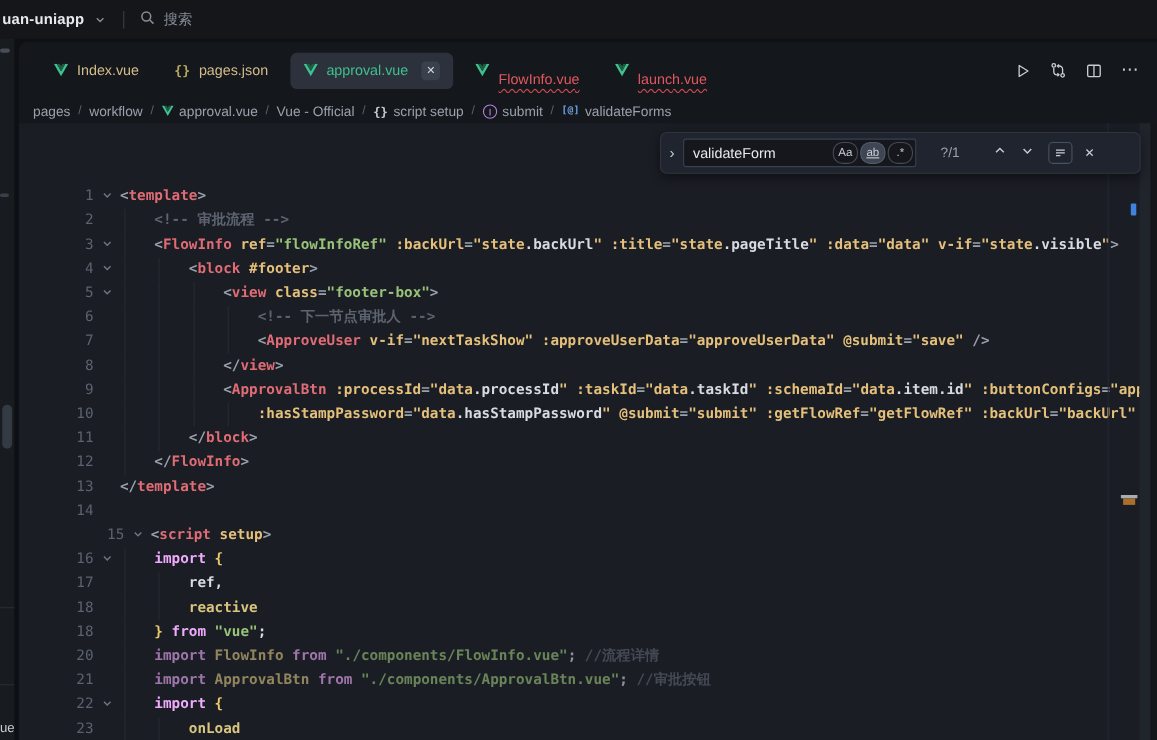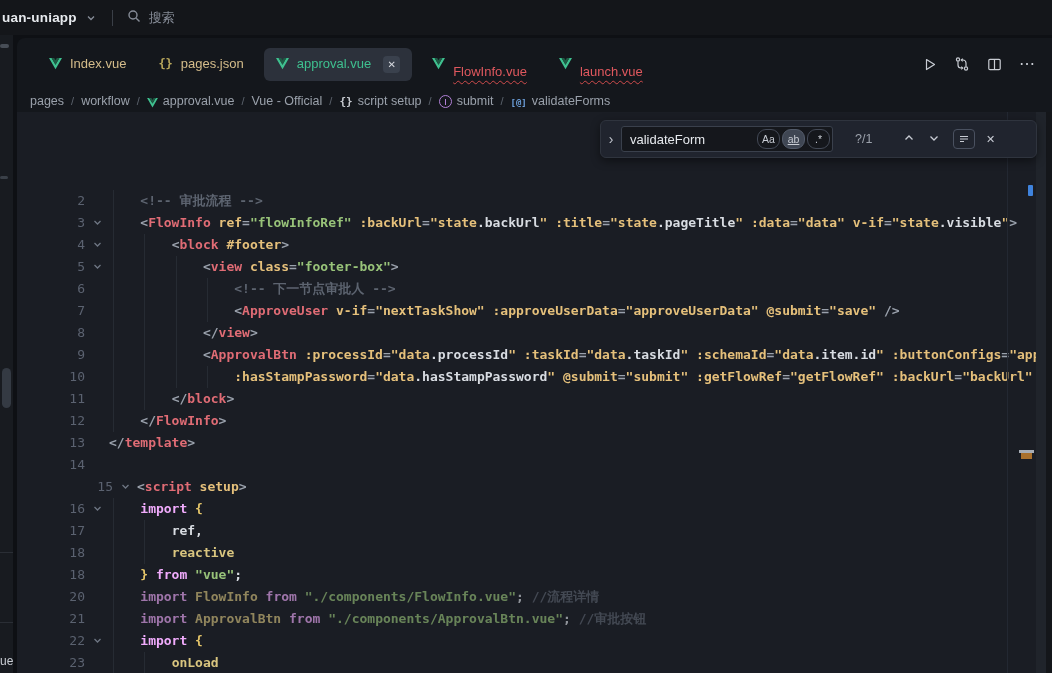--- a/index.html
+++ b/index.html
@@ -39,21 +39,21 @@
   .tab-close { margin-left:4px; width:17px; height:17px; border-radius:4px; background:#3a414d;
                color:#d7dae0; font-size:10px; display:flex; align-items:center; justify-content:center; }
   .json-icon { color:#b8a75c; font-size:12px; font-weight:700; font-family:"DejaVu Sans Mono",monospace; }
   .actions { margin-left:auto; display:flex; align-items:center; gap:17px; }
   .actions .act { display:flex; align-items:center; color:#c9cdd4; }
   .more-glyph { font-size:16px; color:#c9cdd4; letter-spacing:1px; line-height:10px; }
 
   
   .breadcrumbs { height:22px; display:flex; align-items:center; padding-left:13px; gap:7px;
                  font-size:12.5px; color:#9aa1ab; white-space:nowrap; }
-  .crumb { display:flex; align-items:flex-end; gap:5px; }
+  .crumb { display:flex; align-items:center; gap:5px; }
   .crumb-sep { color:#5d646e; font-size:11px; }
   .bc-method { width:13px; height:13px; border:1.2px solid #b180d7; border-radius:50%; position:relative; display:inline-block; }
   .bc-method::after { content:""; position:absolute; left:5px; top:3px; width:1.5px; height:6px; background:#b180d7; }
   .bc-prop { color:#6ea2de; font-size:9px; font-weight:700; font-family:"DejaVu Sans Mono",monospace; }
 
   
   .editor { position:absolute; left:0; right:0; top:74px; bottom:0; background:#1a1d24; }
   .row { position:absolute; left:0; right:16px; height:22px; line-height:22px; overflow:hidden;
          white-space:pre; font-family:"DejaVu Sans Mono",monospace; font-size:13px; font-weight:600; }
   .row.dim .code-seg { opacity:.62; }
@@ -235,20 +235,23 @@
       <span class="crumb-sep">/</span>
       <span class="crumb">
         <span style="display: flex;">
           <span class="bc-prop">[@]</span>
         </span>
         <span>validateForms</span>
       </span>
     </div>
 
   <div class="editor" id="editor">
+      <div class="row" style="top: 56px;"><span class="ln">1</span><span class="fold"><svg width="9" height="9" viewBox="0 0 9 9">
+            <path d="M1.5 3l3 3 3-3" stroke="#6e7683" stroke-width="1.3" fill="none"></path>
+          </svg></span><span></span><span class="code-seg tk-p">&lt;</span><span class="code-seg tk-t">template</span><span class="code-seg tk-p">&gt;</span></div>
       <div class="row" style="top: 78px;"><span class="guide" style="left: 96px;"></span><span class="ln">2</span><span class="fold"></span><span>    </span><span class="code-seg tk-c">&lt;!-- 审批流程 --&gt;</span></div>
       <div class="row" style="top: 100px;"><span class="guide" style="left: 96px;"></span><span class="ln">3</span><span class="fold"><svg width="9" height="9" viewBox="0 0 9 9">
             <path d="M1.5 3l3 3 3-3" stroke="#6e7683" stroke-width="1.3" fill="none"></path>
           </svg></span><span>    </span><span class="code-seg tk-p">&lt;</span><span class="code-seg tk-t">FlowInfo</span><span class="code-seg tk-a"> ref</span><span class="code-seg tk-p">=</span><span class="code-seg tk-s">"flowInfoRef"</span><span class="code-seg tk-a"> :backUrl</span><span class="code-seg tk-p">=</span><span class="code-seg tk-e">"state</span><span class="code-seg tk-w">.backUrl</span><span class="code-seg tk-e">"</span><span class="code-seg tk-a"> :title</span><span class="code-seg tk-p">=</span><span class="code-seg tk-e">"state</span><span class="code-seg tk-w">.pageTitle</span><span class="code-seg tk-e">"</span><span class="code-seg tk-a"> :data</span><span class="code-seg tk-p">=</span><span class="code-seg tk-e">"data"</span><span class="code-seg tk-a"> v-if</span><span class="code-seg tk-p">=</span><span class="code-seg tk-e">"state</span><span class="code-seg tk-w">.visible</span><span class="code-seg tk-e">"</span><span class="code-seg tk-p">&gt;</span></div>
       <div class="row" style="top: 122px;"><span class="guide" style="left: 96px;"></span><span class="guide" style="left: 127.3px;"></span><span class="ln">4</span><span class="fold"><svg width="9" height="9" viewBox="0 0 9 9">
             <path d="M1.5 3l3 3 3-3" stroke="#6e7683" stroke-width="1.3" fill="none"></path>
           </svg></span><span>        </span><span class="code-seg tk-p">&lt;</span><span class="code-seg tk-t">block</span><span class="code-seg tk-a"> #footer</span><span class="code-seg tk-p">&gt;</span></div>
       <div class="row" style="top: 144px;"><span class="guide" style="left: 96px;"></span><span class="guide" style="left: 127.3px;"></span><span class="guide" style="left: 158.6px;"></span><span class="ln">5</span><span class="fold"><svg width="9" height="9" viewBox="0 0 9 9">
             <path d="M1.5 3l3 3 3-3" stroke="#6e7683" stroke-width="1.3" fill="none"></path>
           </svg></span><span>            </span><span class="code-seg tk-p">&lt;</span><span class="code-seg tk-t">view</span><span class="code-seg tk-a"> class</span><span class="code-seg tk-p">=</span><span class="code-seg tk-s">"footer-box"</span><span class="code-seg tk-p">&gt;</span></div>

